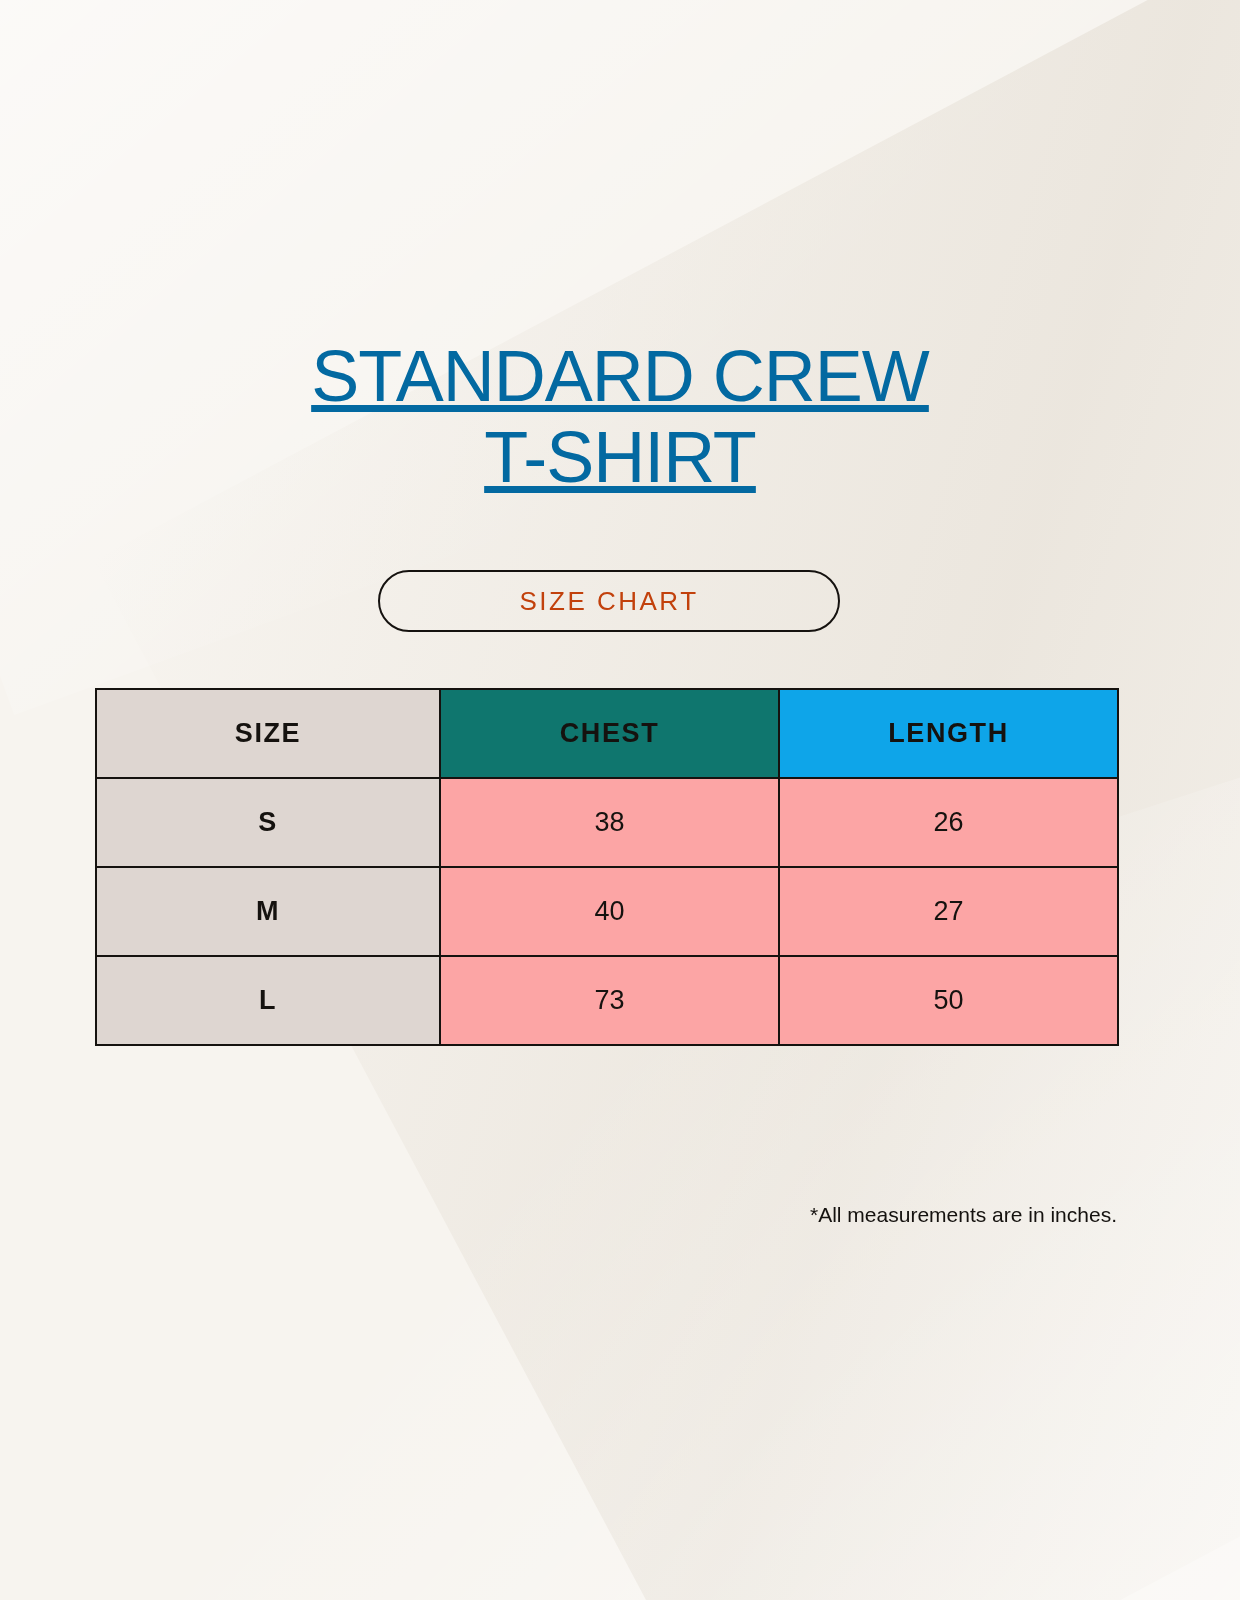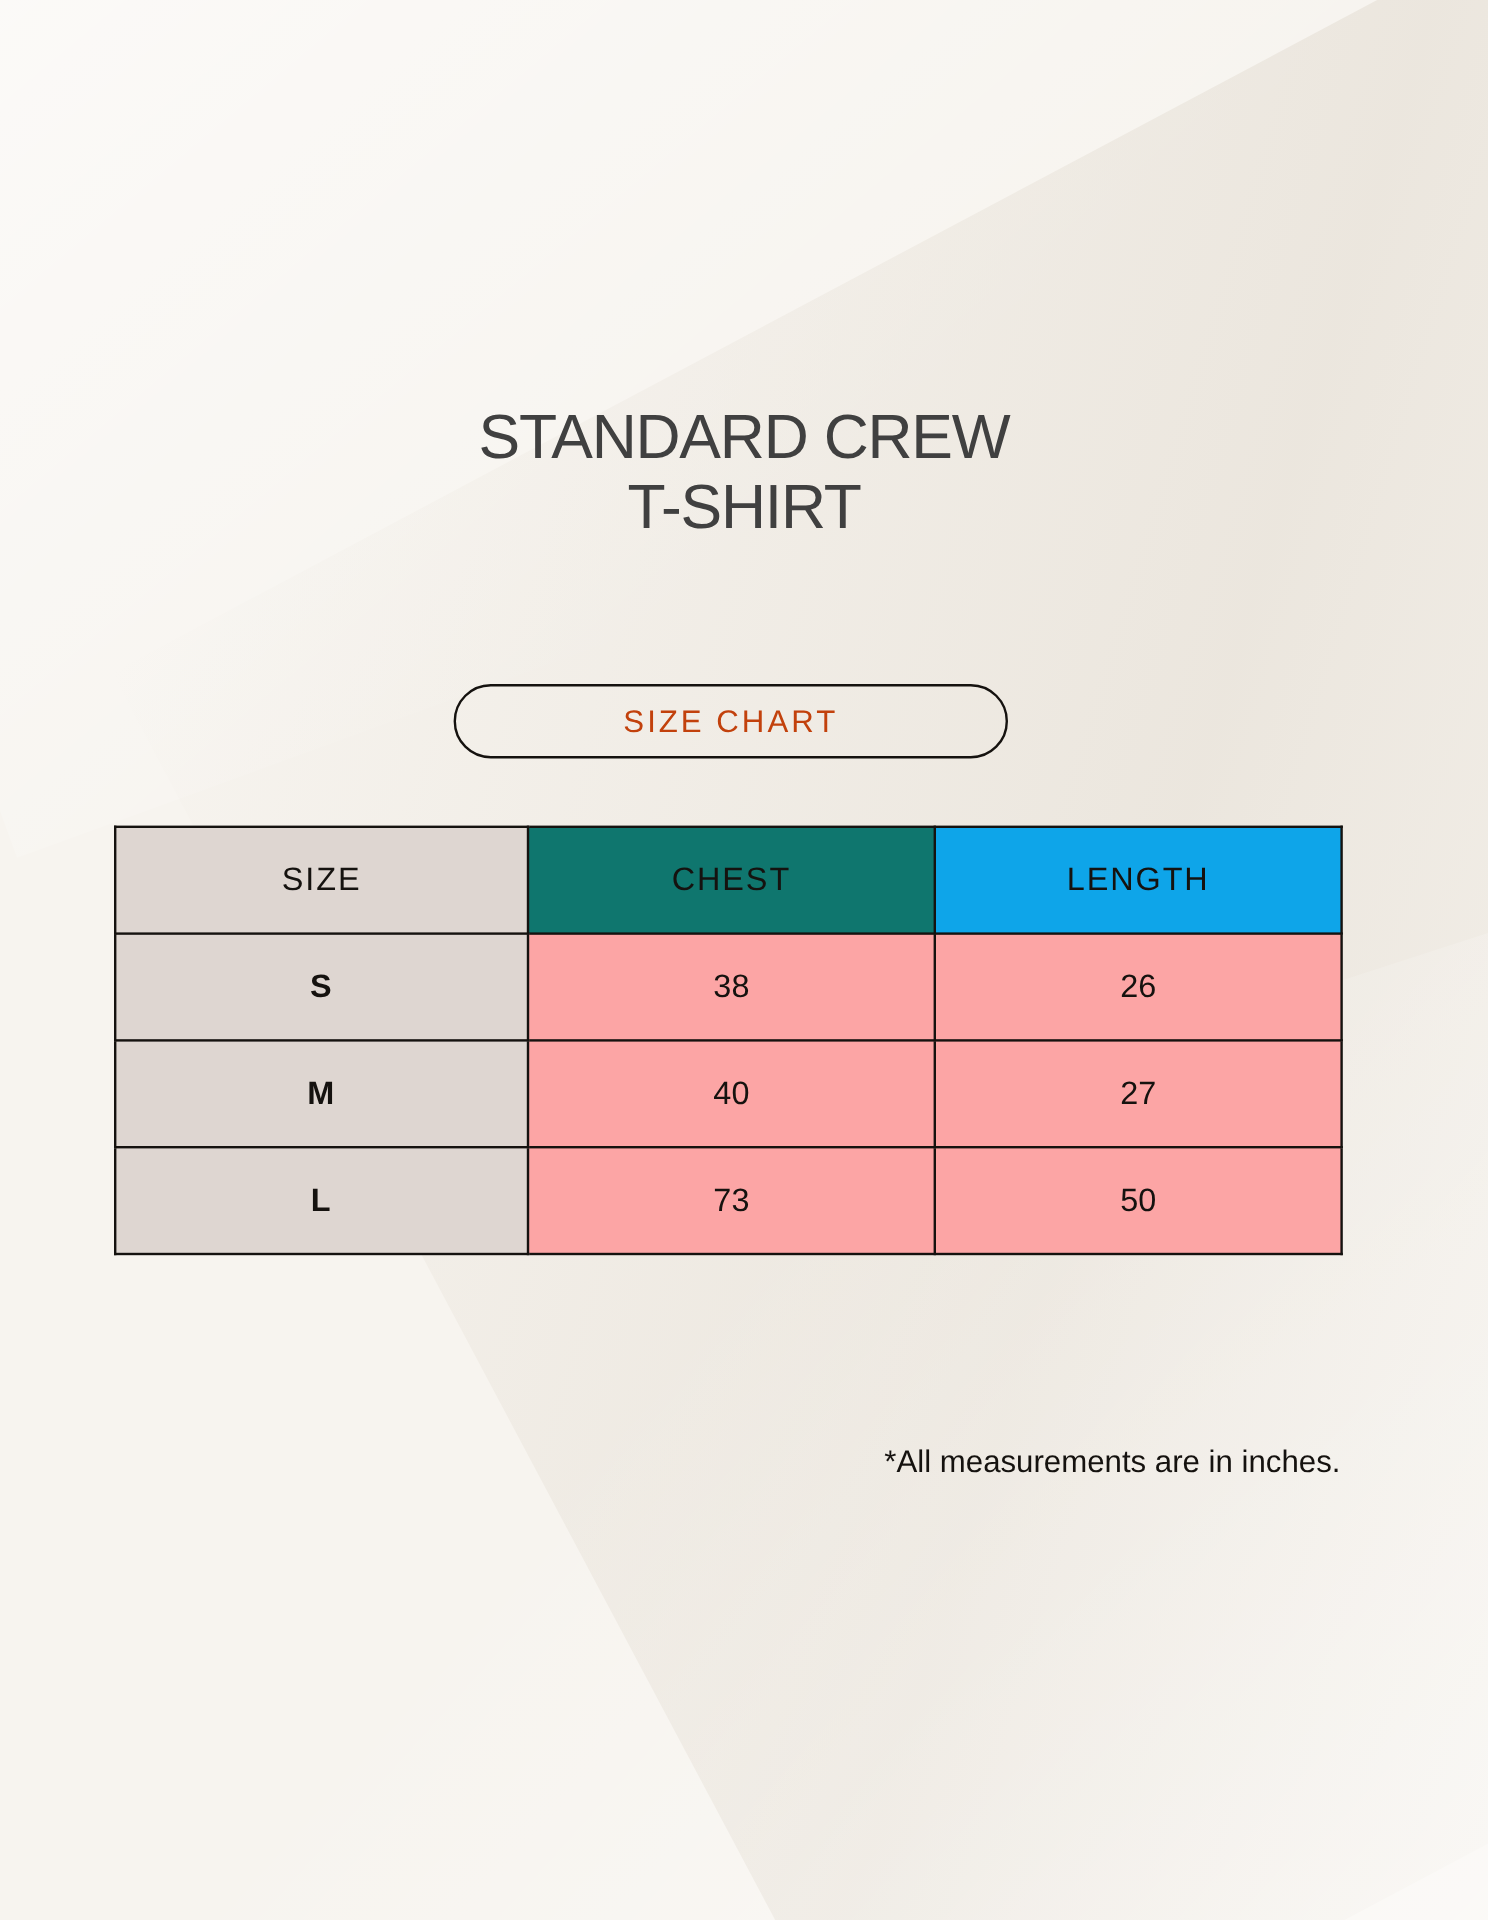--- a/index.html
+++ b/index.html
@@ -53,26 +53,27 @@
     height: 1600px;
     z-index: 2;
   }
 
   .title {
     position: absolute;
     left: 0;
     top: 336px;
     width: 1240px;
     text-align: center;
-    font-size: 52px;
+    font-size: 72px;
     line-height: 1.12;
     letter-spacing: -1px;
-    color: #404040;
+    color: #0369a1;
     font-weight: 400;
     white-space: pre-line;
+    text-decoration: underline;
   }
 
   .pill {
     position: absolute;
     left: 378px;
     top: 570px;
     width: 462px;
     height: 62px;
     box-sizing: border-box;
     border: 2.5px solid #15120f;
@@ -105,21 +106,21 @@
     text-align: center;
     vertical-align: middle;
     font-size: 27px;
     color: #15120f;
   }
   col.c-size   { width: 344px; }
   col.c-chest  { width: 339px; }
   col.c-length { width: 339px; }
 
   thead th {
-    font-weight: normal;
+    font-weight: bold;
     letter-spacing: 1.6px;
     font-size: 25px;
     margin-left: 14px;
   }
   thead th.h-size   { background: #ded6d1; }
   thead th.h-chest  { background: #0f766e; }
   thead th.h-length { background: #0ea5e9; }
 
   tbody td.cell-size {
     background: #ded6d1;
@@ -130,21 +131,21 @@
     background: #fca5a5;
     font-weight: 400;
   }
 
   .footnote {
     position: absolute;
     left: 95px;
     top: 1203px;
     width: 1022px;
     text-align: right;
-    font-size: 26px;
+    font-size: 21px;
     color: #15120f;
     font-weight: 500;
   }
 </style>
 </head>
 <body>
 
 <div class="bg-wash-1"></div>
 <div class="bg-wash-2"></div>
 <div class="bg-wash-3"></div>

